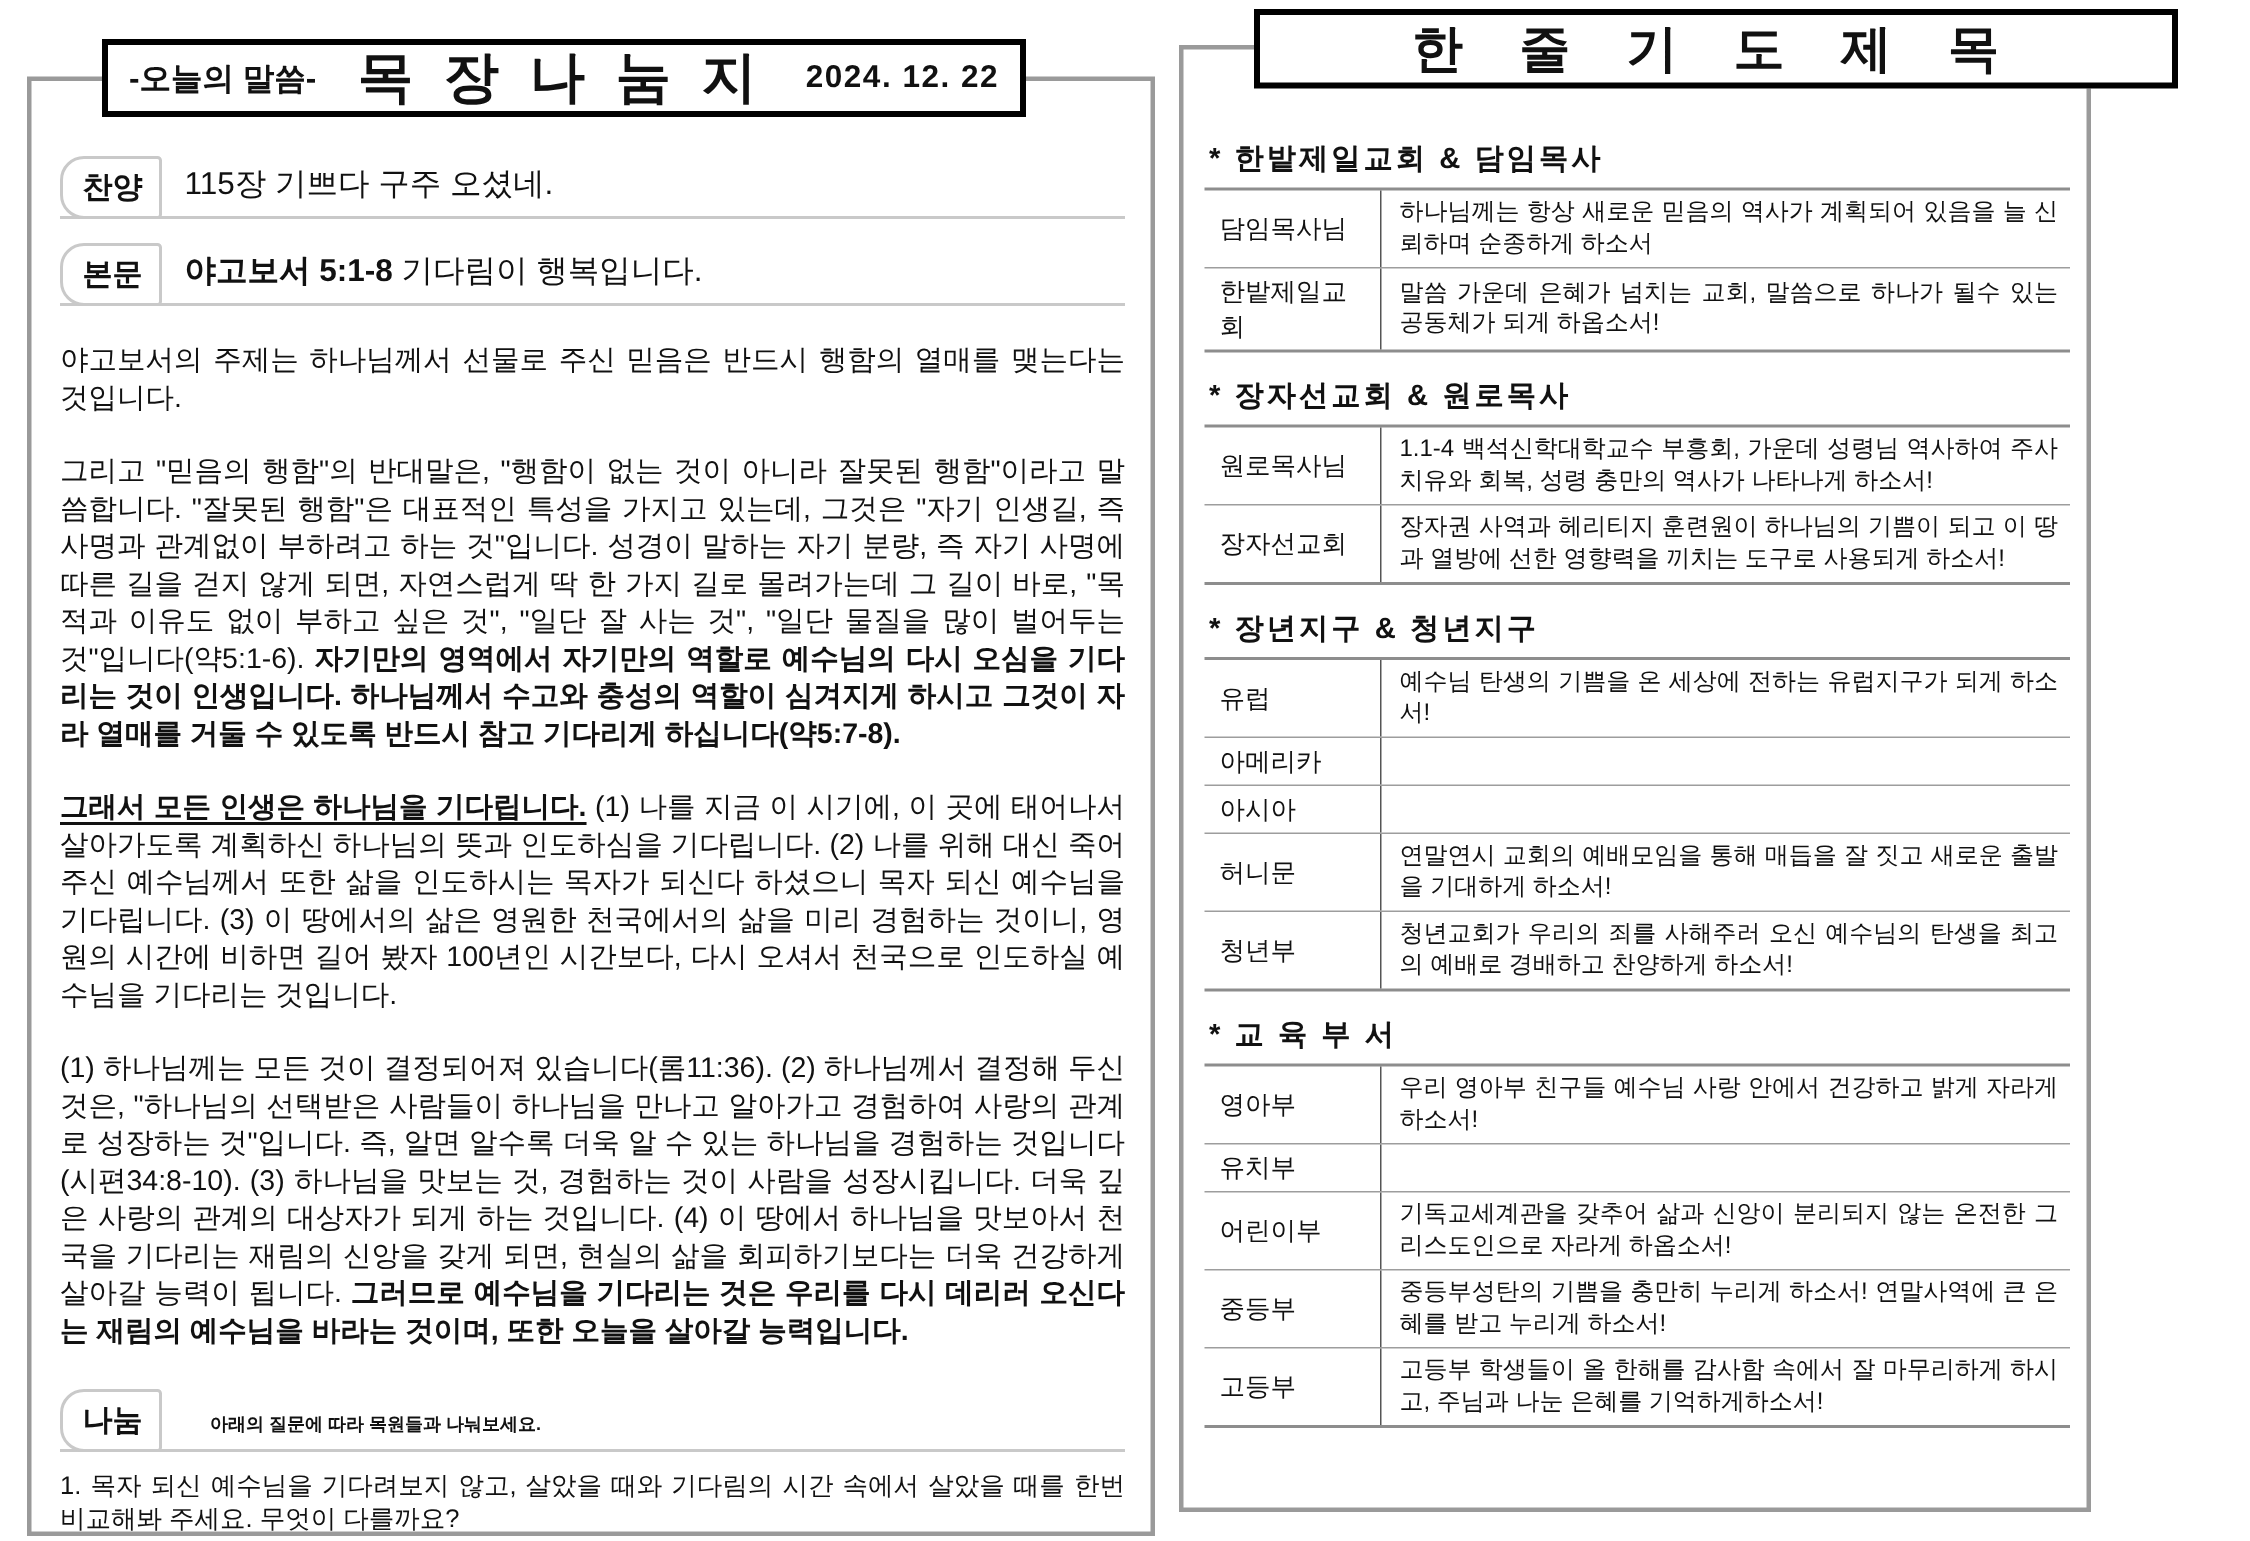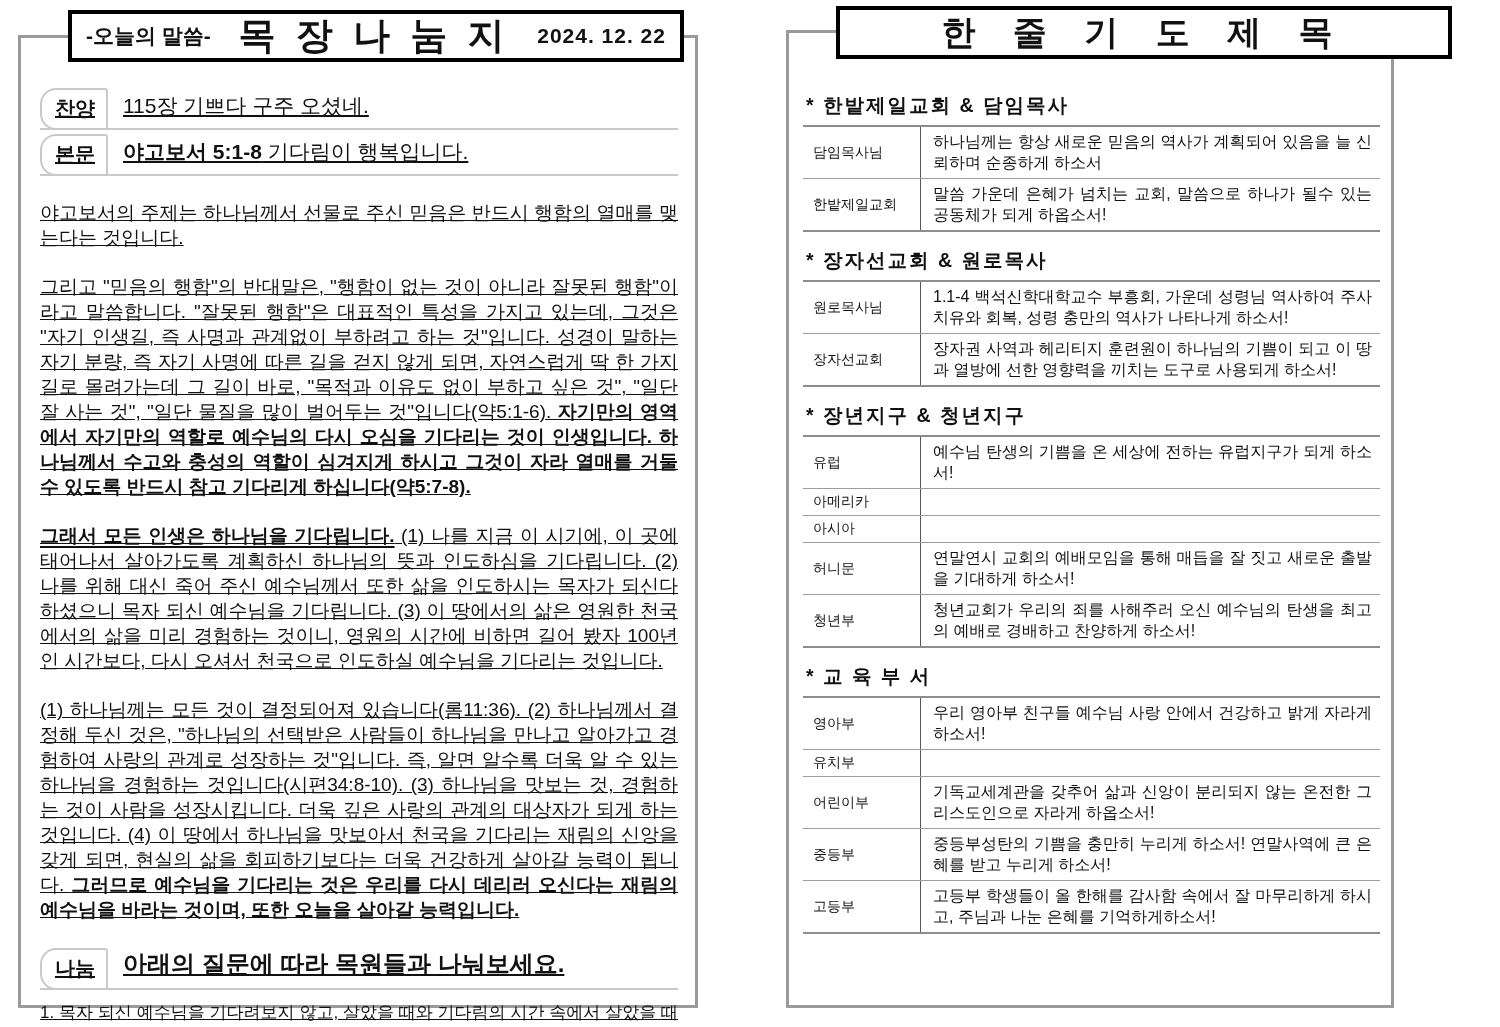--- a/index.html
+++ b/index.html
@@ -7,42 +7,42 @@
     width:1500px; height:1027px; position:relative;
     background:#ffffff; color:#111;
     font-family:"Liberation Sans","DejaVu Sans",sans-serif;
     overflow:hidden;
   }
   .page {
     position:absolute; background:#fff;
     border:3px solid #9a9a9a;
     box-sizing:border-box;
   }
-  #page-left  { left:18px;  top:35px; width:680px; height:973px;text-decoration:underline; }
+  #page-left  { left:18px;  top:51px; width:752px; height:973px; }
   #page-right { left:786px; top:30px; width:608px; height:978px; }
 
   .title-box {
     position:absolute; background:#fff; border:4px solid #000;
     box-sizing:border-box; display:flex; align-items:center;
     z-index:5;
   }
   #left-title  { left:47px; top:-28px; width:616px; height:52px; padding:0 14px; justify-content:space-between; }
   #right-title { left:47px; top:-27px; width:616px; height:53px; justify-content:center; }
 
   .kicker { font-weight:bold; font-size:21px; letter-spacing:0px; white-space:nowrap; }
   .main-title { font-weight:bold; font-size:37px; letter-spacing:5px; white-space:nowrap; }
   .date-text { font-weight:bold; font-size:21px; letter-spacing:1px; white-space:nowrap; }
   .prayer-title { font-weight:bold; font-size:34px; letter-spacing:14px; white-space:nowrap; }
 
   .lcontent { padding:46px 17px 0 19px; }
 
   .info-row {
     display:flex; align-items:flex-end;
     border-bottom:2px solid #c9c9c9;
-    height:44px; margin-bottom:0;text-align:center;
+    height:44px; margin-bottom:12px;text-align:center;
   }
   .tag {
     border:2px solid #c9c9c9; border-radius:16px 3px 3px 16px;
     font-weight:bold; font-size:20px; background:#fff;
     padding:5px 11px 6px 13px; margin-bottom:-2px;
     box-sizing:border-box; white-space:nowrap;
   }
   .info-text { font-size:21px; padding:0 0 8px 15px; white-space:nowrap; }
   .info-text .ref { font-weight:bold; }
 
@@ -53,21 +53,21 @@
   }
   .body-text p { margin:0 0 24px 0; }
   .bold { font-weight:bold; }
   .underline { text-decoration:underline; text-decoration-thickness:2px; text-underline-offset:4px; }
 
   .nanum-row {
     display:flex; align-items:flex-end;
     border-bottom:2px solid #c9c9c9;
     height:42px; margin-top:2px;
   }
-  .nanum-intro { font-weight:bold; font-size:24px; padding:0 0 8px 15px; white-space:nowrap; }
+  .nanum-intro { font-weight:bold; font-size:12px; padding:0 0 8px 15px; white-space:nowrap;margin-left:17px; }
   .question {
     font-size:17px; line-height:22px; margin-top:12px;
     text-align:justify; word-break:break-all;
   }
 
   .rcontent { padding:44px 11px 0 14px; }
   .sec-header {
     font-weight:bold; font-size:19.5px; letter-spacing:2px;
     margin:15px 0 6px 3px; white-space:nowrap;
   }
@@ -78,21 +78,21 @@
   .prow { display:flex; border-bottom:1.5px solid #9d9d9d; }
   .prow:last-child { border-bottom:none; }
   .rlabel {
     width:118px; flex:0 0 118px;
     border-right:1.5px solid #555;
     display:flex; align-items:center;
     box-sizing:border-box; padding:4px 10px;
   }
   .rlabel span {
     display:block; width:100%;
-    font-size:14px;
+    font-size:17px;
     text-align:justify; text-align-last:justify;
     white-space:normal;
   }
   .rtext {
     flex:1; display:flex; align-items:center;
     padding:5px 8px 5px 12px; min-height:40px; box-sizing:border-box;
   }
   .rtext span {
     display:block; width:100%;
     font-size:16px; line-height:20.5px;

